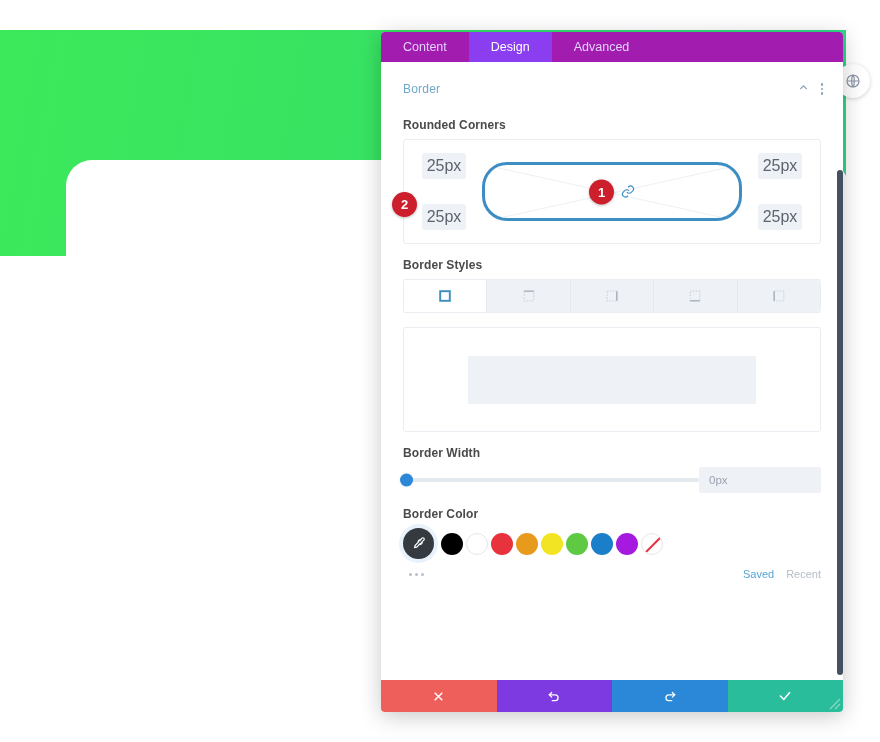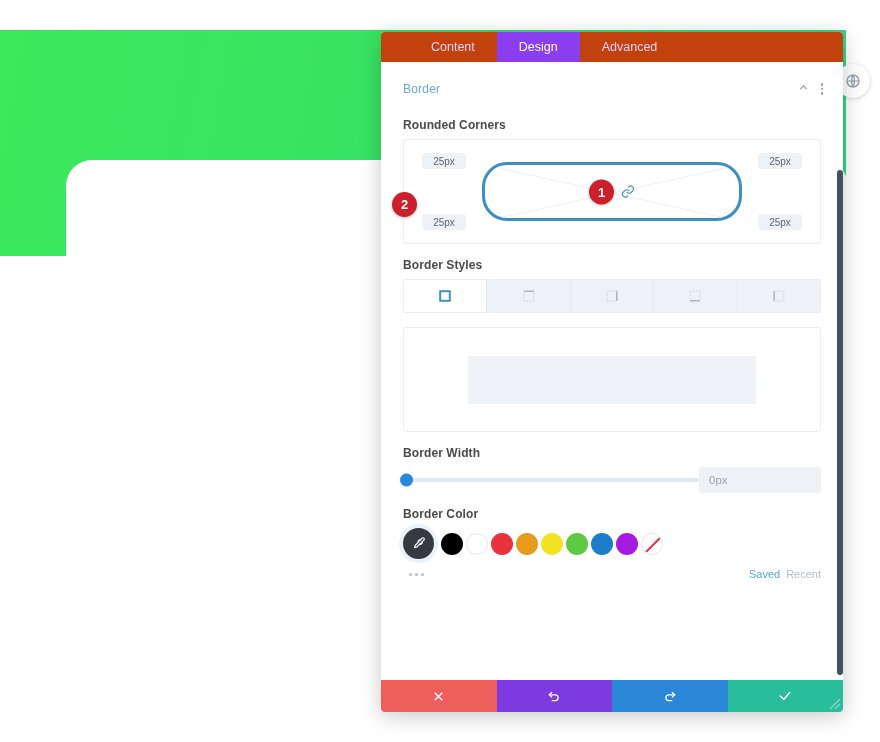--- a/index.html
+++ b/index.html
@@ -46,22 +46,22 @@
     display:flex; align-items:center; padding:0 14px; flex:0 0 auto;
   }
   .modal-title {
     color:#ffffff; font-size:14.5px; font-weight:bold; letter-spacing:.2px;
     flex:1 1 auto;
   }
   .hdr-icons { display:flex; align-items:center; gap:14px; }
   .hdr-icon { color:#ffffff; opacity:.92; display:flex; align-items:center; cursor:pointer; }
 
   .tabs {
-    height:30px; background:#c2410c;
-    display:flex; align-items:stretch; flex:0 0 auto;padding-left:28px;
+    height:30px; background:#a21caf;
+    display:flex; align-items:stretch; flex:0 0 auto;
   }
   .tab {
     padding:0 22px; display:flex; align-items:center; justify-content:center;
     color:#e2d2fb; font-size:12.5px; cursor:pointer; font-weight:500;
   }
   .tab.active { background:#8b3df0; color:#ffffff; }
 
   .modal-body {
     flex:1 1 auto; overflow:hidden; position:relative; background:#ffffff;
   }
@@ -84,22 +84,22 @@
 
   
   .corners-box {
     position:relative; border:1px solid #e9edf2; border-radius:3px;
     height:105px; background:#fff; padding:10px 12px;
   }
   .corners-grid {
     position:relative; width:100%; height:100%;
   }
   .corner-input {
-    position:absolute; width:44px; height:16px; border-radius:3px;
-    background:#eef1f6; color:#5c6470; font-size:10px;
+    position:absolute; width:44px; height:26px; border-radius:3px;
+    background:#eef1f6; color:#5c6470; font-size:16px;
     display:flex; align-items:center; justify-content:center; cursor:text;
   }
   .ci-tl { left:6px;  top:3px; }
   .ci-tr { right:6px; top:3px; }
   .ci-bl { left:6px;  bottom:3px; }
   .ci-br { right:6px; bottom:3px; }
 
   .corner-preview {
     position:absolute; left:66px; right:66px; top:12px; bottom:12px;
     border:3px solid #3e8ec4; border-radius:25px; background:#fff;
@@ -169,21 +169,21 @@
   }
   .swatch.none::after {
     content:""; position:absolute; left:-3px; top:50%; width:28px; height:2px;
     background:#e8333f; transform:rotate(-45deg); transform-origin:center;
   }
   .swatch-meta {
     display:flex; align-items:center; margin-top:9px; font-size:11px;
   }
   .dots-more { display:flex; gap:3px; margin-left:6px; flex:1 1 auto; }
   .dots-more i { width:3px; height:3px; border-radius:50%; background:#b7c0cb; display:block; }
-  .meta-link { color:#54a6d8; cursor:pointer; margin-right:6px; }
+  .meta-link { color:#54a6d8; cursor:pointer; margin-right:12px; }
   .meta-link.off { color:#b4bdc8; margin-right:0; }
 
   
   .select {
     position:relative; height:26px; background:#eef1f6; border-radius:3px;
     display:flex; align-items:center; padding:0 10px;
     font-size:11.5px; color:#5c6470; cursor:pointer;
   }
   .select .caret {
     position:absolute; right:10px; top:50%; transform:translateY(-50%);

